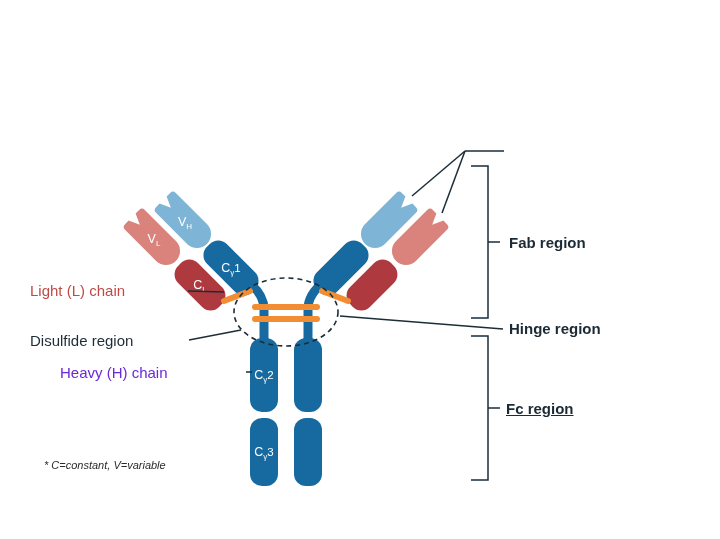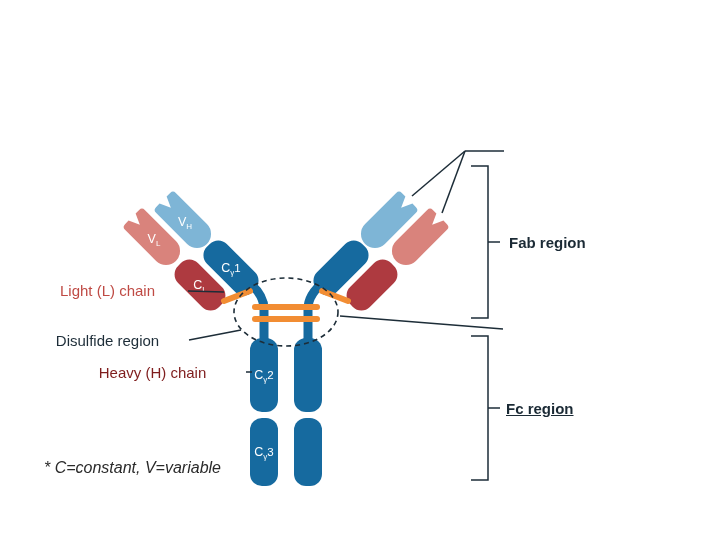--- a/index.html
+++ b/index.html
@@ -4,22 +4,22 @@
 <style>
   html,body{margin:0;padding:0;background:#fff;}
   .slide{position:relative;width:720px;height:539px;background:#ffffff;overflow:hidden;
          font-family:"Liberation Sans",sans-serif;}
   .banner{position:absolute;left:0;top:29px;width:720px;height:51px;background:#dde5ec;
           display:flex;align-items:center;justify-content:center;}
   .page-title{font-size:27px;font-weight:bold;color:#15242e;letter-spacing:.3px;}
   .diagram-svg{position:absolute;left:0;top:0;}
   .side-label{position:absolute;font-size:15px;line-height:18px;white-space:nowrap;}
   .right-label{font-weight:bold;color:#1b2a35;}
-  .left-align-right{text-align:center;}
-  .footnote{position:absolute;font-size:16px;font-style:italic;color:#2a2a2a;}
+  .left-align-right{text-align:left;}
+  .footnote{position:absolute;font-size:11px;font-style:italic;color:#2a2a2a;}
   .domain-label{font-family:"Liberation Sans",sans-serif;font-size:12.5px;fill:#ffffff;}
   .domain-label .sub{font-size:8px;}
   .domain-label .num{font-size:11.5px;}
 </style>
 </head>
 <body>
 
 <div class="slide">
 
 
@@ -84,20 +84,21 @@
       <line x1="488" y1="408" x2="500" y2="408" stroke="#1d2d38"></line>
 
       <line x1="188" y1="291" x2="224" y2="292" stroke="#1d2d38"></line>
       <line x1="189" y1="340" x2="241" y2="330" stroke="#1d2d38"></line>
       <line x1="246" y1="372" x2="252" y2="372" stroke="#1d2d38"></line>
     </g>
   </svg>
 
   <div class="side-label left-align-right" style="left:30px;top:282px;width:155px;color:#bf4a44;">Light (L) chain</div>
   <div class="side-label left-align-right" style="left:30px;top:332px;width:155px;color:#1d2d38;">Disulfide region</div>
-  <div class="side-label left-align-right" style="left:60px;top:364px;width:185px;color:#7f1d1d;">Heavy (H) chain</div>
+  <div class="side-label left-align-right" style="left:60px;top:364px;width:185px;color:#6d28d9;">Heavy (H) chain</div>
 
   <div class="side-label right-label" style="left:509px;top:234px;">Fab region</div>
+  <div class="side-label right-label" style="left:509px;top:320px;">Hinge region</div>
   <div class="side-label right-label" style="left:506px;top:400px;text-decoration:underline;">Fc region</div>
 
   <div class="footnote" style="left:44px;top:459px;">* C=constant, V=variable</div>
 
 </div>
 
 </body></html>

